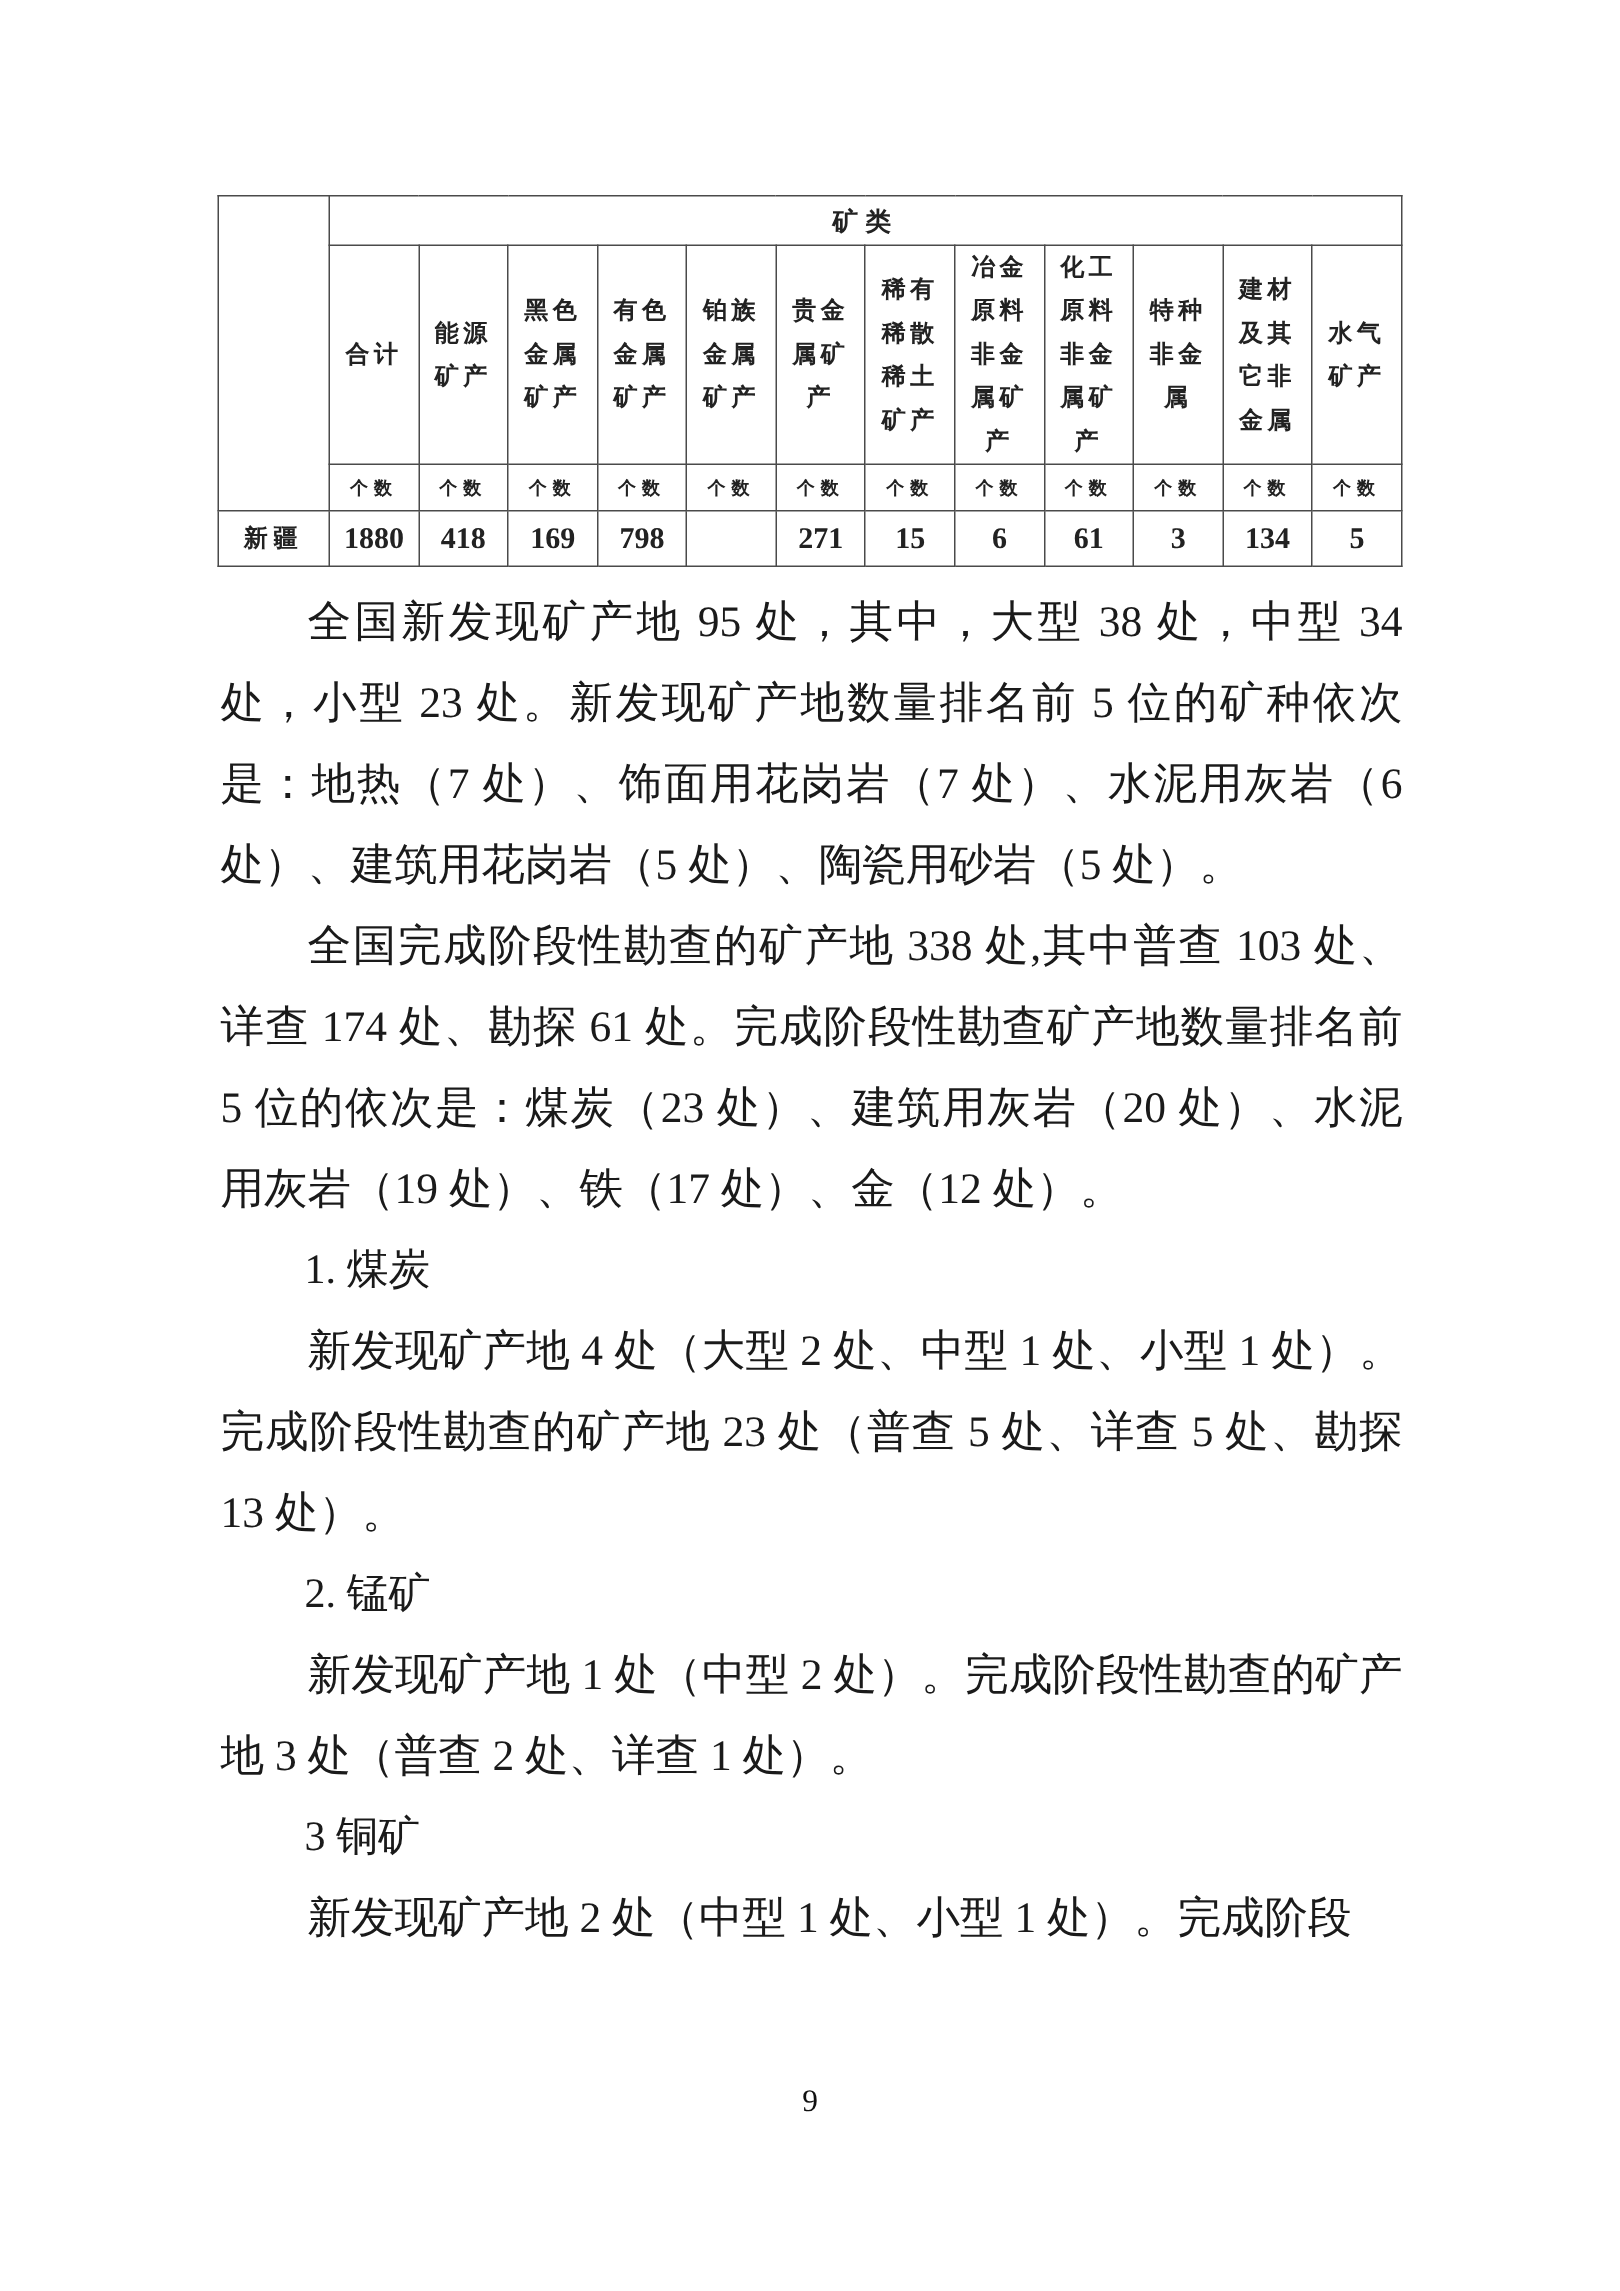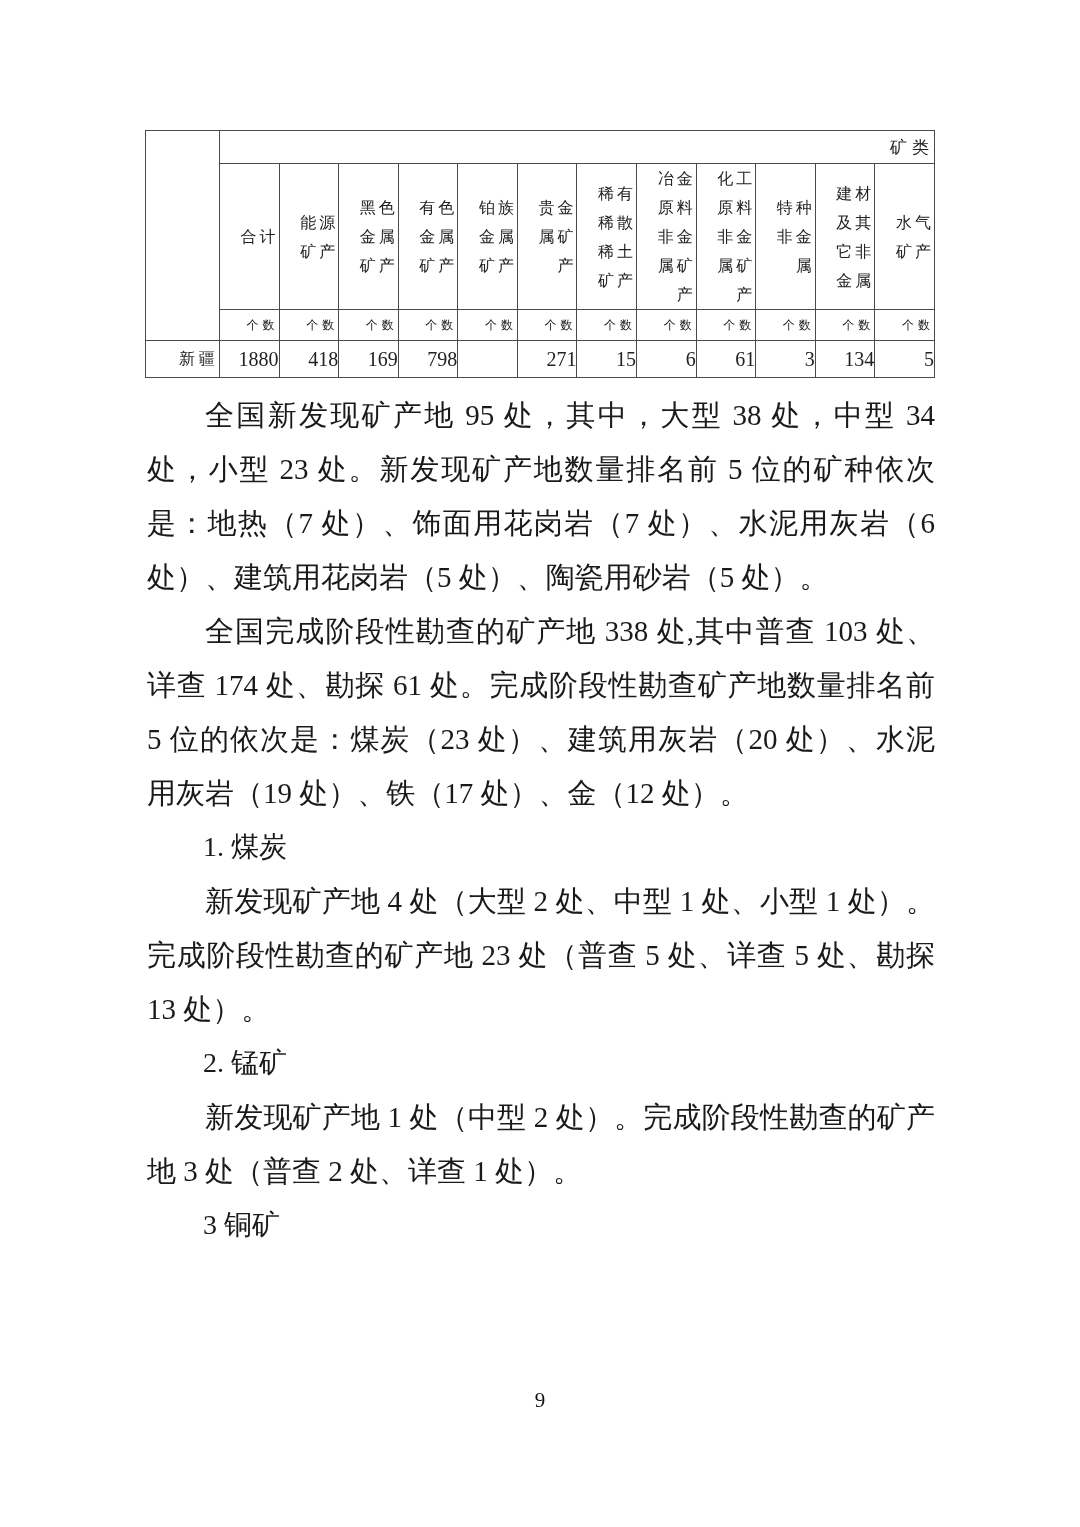--- a/index.html
+++ b/index.html
@@ -26,24 +26,24 @@
   }
   table.mineral {
     width: 100%;
     border-collapse: collapse;
     table-layout: fixed;
     color: #222;
   }
   table.mineral col.c-name { width: 74px; }
   table.mineral td, table.mineral th {
     border: 1px solid #4a4a4a;
-    text-align: right;
+    text-align: center;
     vertical-align: middle;
     padding: 0;
-    font-weight: normal;
+    font-weight: bold;
   }
   tr.r-group td {
     height: 32px;
     font-size: 17px;
     letter-spacing: 5px;
     font-family: "Liberation Serif", "DejaVu Serif", serif;
   }
   tr.r-head th {
     height: 145px;
     font-size: 16px;
@@ -206,17 +206,18 @@
   </div>
 
   <div class="content">
     <p>全国新发现矿产地 95 处，其中，大型 38 处，中型 34 处，小型 23 处。新发现矿产地数量排名前 5 位的矿种依次是：地热（7 处）、饰面用花岗岩（7 处）、水泥用灰岩（6 处）、建筑用花岗岩（5 处）、陶瓷用砂岩（5 处）。</p>
     <p>全国完成阶段性勘查的矿产地 338 处,其中普查 103 处、详查 174 处、勘探 61 处。完成阶段性勘查矿产地数量排名前 5 位的依次是：煤炭（23 处）、建筑用灰岩（20 处）、水泥用灰岩（19 处）、铁（17 处）、金（12 处）。</p>
     <p class="sub-heading">1. 煤炭</p>
     <p>新发现矿产地 4 处（大型 2 处、中型 1 处、小型 1 处）。完成阶段性勘查的矿产地 23 处（普查 5 处、详查 5 处、勘探 13 处）。</p>
     <p class="sub-heading">2. 锰矿</p>
     <p>新发现矿产地 1 处（中型 2 处）。完成阶段性勘查的矿产地 3 处（普查 2 处、详查 1 处）。</p>
     <p class="sub-heading">3 铜矿</p>
+    <p>新发现矿产地 2 处（中型 1 处、小型 1 处）。完成阶段</p>
   </div>
 
   <div class="page-num">9</div>
 
 </div>
 
 </body></html>

